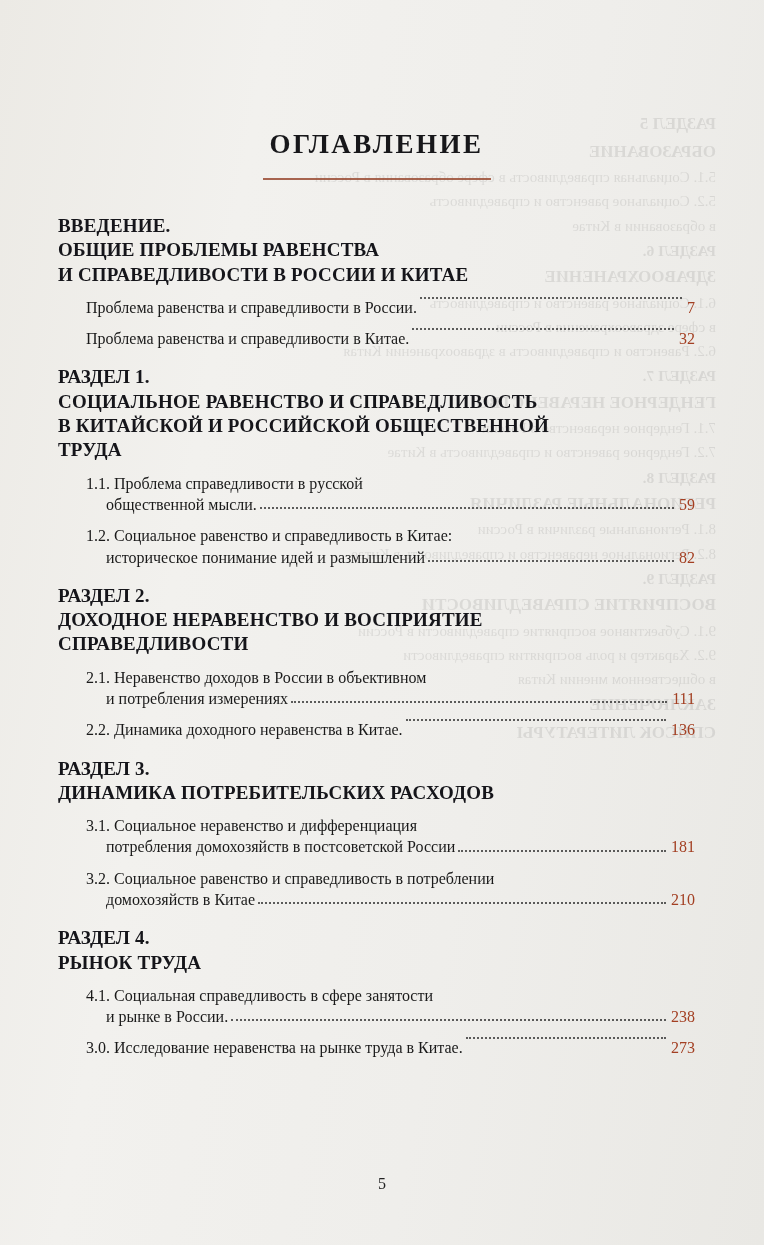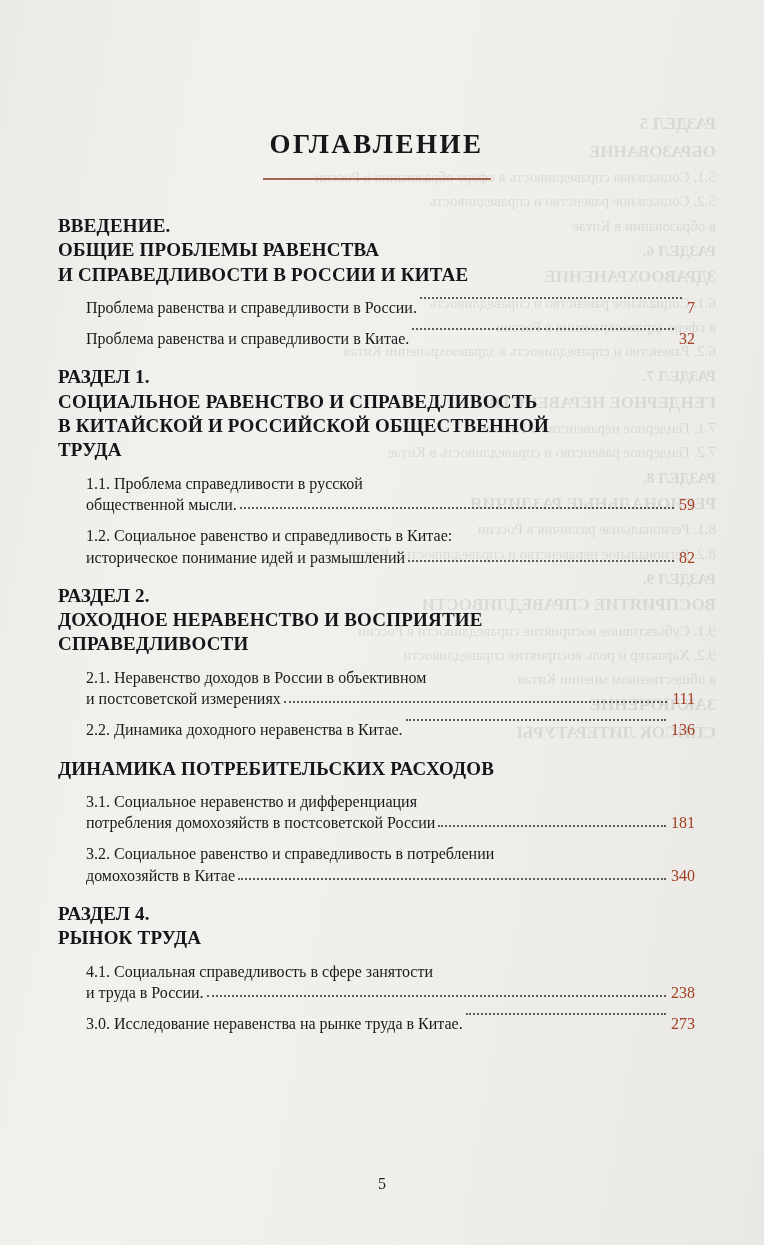--- a/index.html
+++ b/index.html
@@ -117,20 +117,21 @@
   }
   .entry.multi .line1 {
     display: block;
   }
   .entry.multi .line2 {
     display: flex;
     align-items: flex-end;
   }
   .entry.multi .line2 .etext2 {
     flex: 0 1 auto;
+    margin-left: 20px;
   }
   .folio {
     position: absolute;
     bottom: 52px;
     left: 0;
     right: 0;
     text-align: center;
     font-size: 16px;
     color: #222;
   }
@@ -215,59 +216,60 @@
       </div>
 
       <div class="sec-head">
         <span class="lead">РАЗДЕЛ 2.</span>
         <span class="lead">ДОХОДНОЕ НЕРАВЕНСТВО И ВОСПРИЯТИЕ</span>
         <span class="lead">СПРАВЕДЛИВОСТИ</span>
       </div>
       <div class="entry multi">
         <span class="line1">2.1. Неравенство доходов в России в объективном</span>
         <span class="line2">
-          <span class="etext2">и постсоветской измерениях</span>
+          <span class="etext2">и потребления измерениях</span>
           <span class="dots"></span>
           <span class="pg">111</span>
         </span>
       </div>
       <div class="entry">
         <span class="etext">2.2. Динамика доходного неравенства в Китае.</span>
         <span class="dots"></span>
         <span class="pg">136</span>
       </div>
 
       <div class="sec-head">
+        <span class="lead">РАЗДЕЛ 3.</span>
         <span class="lead">ДИНАМИКА ПОТРЕБИТЕЛЬСКИХ РАСХОДОВ</span>
       </div>
       <div class="entry multi">
         <span class="line1">3.1. Социальное неравенство и дифференциация</span>
         <span class="line2">
           <span class="etext2">потребления домохозяйств в постсоветской России</span>
           <span class="dots"></span>
           <span class="pg">181</span>
         </span>
       </div>
       <div class="entry multi">
         <span class="line1">3.2. Социальное равенство и справедливость в потреблении</span>
         <span class="line2">
           <span class="etext2">домохозяйств в Китае</span>
           <span class="dots"></span>
-          <span class="pg">340</span>
+          <span class="pg">210</span>
         </span>
       </div>
 
       <div class="sec-head">
         <span class="lead">РАЗДЕЛ 4.</span>
         <span class="lead">РЫНОК ТРУДА</span>
       </div>
       <div class="entry multi">
         <span class="line1">4.1. Социальная справедливость в сфере занятости</span>
         <span class="line2">
-          <span class="etext2">и труда в России.</span>
+          <span class="etext2">и рынке в России.</span>
           <span class="dots"></span>
           <span class="pg">238</span>
         </span>
       </div>
       <div class="entry">
         <span class="etext">3.0. Исследование неравенства на рынке труда в Китае.</span>
         <span class="dots"></span>
         <span class="pg">273</span>
       </div>
 

